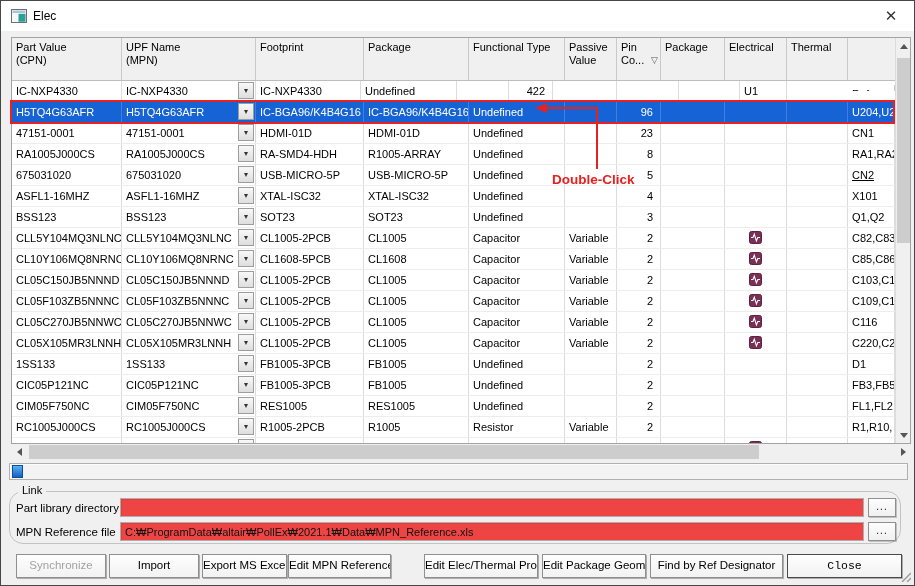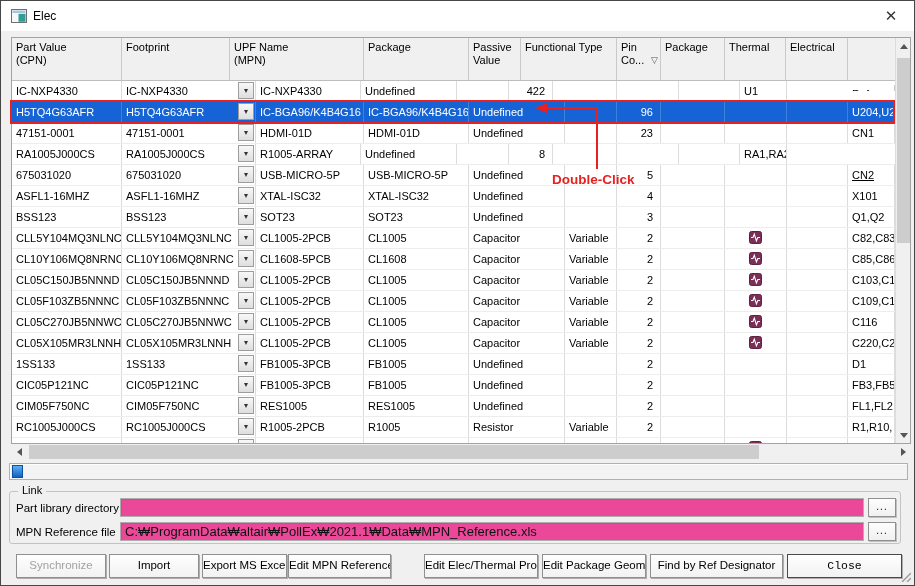--- a/index.html
+++ b/index.html
@@ -34,24 +34,24 @@
   .tri-lf{width:0;height:0;border-top:4px solid transparent;border-bottom:4px solid transparent;border-right:5px solid #555;margin:4px auto 0;}
   .tri-rt{width:0;height:0;border-top:4px solid transparent;border-bottom:4px solid transparent;border-left:5px solid #555;margin:4px auto 0;}
   
   .hscroll{position:absolute;left:10px;top:443px;width:900px;height:16px;background:#f0f0f0;}
   .harr{position:absolute;top:0;width:16px;height:16px;}
   .hthumb{position:absolute;left:18px;top:1px;width:730px;height:14px;background:#cdcdcd;}
   
   .slider{position:absolute;left:8px;top:462px;width:899px;height:17px;background:#f3f3f3;border:1px solid #b0b0b0;box-sizing:border-box;box-shadow:inset 1px 1px 0 #fdfdfd;}
   .sliderthumb{position:absolute;left:2px;top:1px;width:11px;height:13px;background:linear-gradient(#5cb0f2,#1160c4);border:1px solid #0d4f9e;box-sizing:border-box;}
   
-  .group{position:absolute;left:8px;top:490px;width:892px;height:53px;border:1px solid #c3c3c3;border-radius:3px;box-sizing:border-box;}
+  .group{position:absolute;left:8px;top:490px;width:892px;height:53px;border:1px solid #c3c3c3;border-radius:14px;box-sizing:border-box;}
   .legend{position:absolute;left:8px;top:-8px;background:#f0f0f0;padding:0 4px;font-size:11px;color:#000;}
   .flabel{position:absolute;left:6px;font-size:11.5px;color:#000;}
-  .linput{position:absolute;left:110px;width:744px;height:19px;background:#ec4899;border:1px solid #aeaeae;box-shadow:inset 1px 1px 1px rgba(0,0,0,0.07);font-size:13px;padding:0 4px;box-sizing:border-box;color:#111;font-family:"Liberation Sans","DejaVu Sans",sans-serif;}
+  .linput{position:absolute;left:110px;width:744px;height:19px;background:#ef4444;border:1px solid #aeaeae;box-shadow:inset 1px 1px 1px rgba(0,0,0,0.07);font-size:11px;padding:0 4px;box-sizing:border-box;color:#111;font-family:"Liberation Sans","DejaVu Sans",sans-serif;}
   .browse{position:absolute;left:858px;width:28px;height:19px;background:linear-gradient(#fdfdfd,#f0f0f0);border:1px solid #8f8f8f;box-shadow:1px 1px 0 rgba(0,0,0,0.2);box-sizing:border-box;font-size:10px;text-align:center;line-height:15px;color:#111;letter-spacing:1px;}
   
   .btn{position:absolute;top:553px;height:24px;background:linear-gradient(#fefefe,#f2f2f2);border:1px solid #8f8f8f;box-shadow:1px 1px 0 rgba(0,0,0,0.28);box-sizing:border-box;font-size:11.5px;color:#000;text-align:center;line-height:21px;white-space:nowrap;overflow:hidden;}
   .btn.disabled{color:#a2a2a2;}
   .btn.default{border-color:#4a4a4a;font-family:Liberation Mono, monospace;}
   
   .sel-outline{position:absolute;left:9px;top:99px;width:885px;height:24px;border:2px solid #e8201f;box-sizing:border-box;pointer-events:none;z-index:6;}
   .arr-h{position:absolute;left:546px;top:106px;width:51px;height:2px;background:#e8201f;z-index:6;}
   .arr-head{position:absolute;left:534px;top:102px;width:0;height:0;border-top:5px solid transparent;border-bottom:5px solid transparent;border-right:12px solid #e8201f;z-index:6;}
   .arr-v{position:absolute;left:595px;top:106px;width:2px;height:62px;background:#e8201f;z-index:6;}
@@ -73,50 +73,50 @@
     <span class="titletext">Elec</span>
     <span class="closex">✕</span>
   </div>
 
   <div class="grid">
     <div class="hrow" id="thead">
         <div class="hcell" style="width: 110px;">
           <span class="hlabel">Part Value
 (CPN)</span>
         </div>
-        <div class="hcell" style="width: 108px;">
-          <span class="hlabel">Footprint</span>
-        </div>
         <div class="hcell" style="width: 134px;">
           <span class="hlabel">UPF Name
 (MPN)</span>
         </div>
+        <div class="hcell" style="width: 108px;">
+          <span class="hlabel">Footprint</span>
+        </div>
         <div class="hcell" style="width: 105px;">
           <span class="hlabel">Package</span>
+        </div>
+        <div class="hcell" style="width: 96px;">
+          <span class="hlabel">Functional Type</span>
         </div>
         <div class="hcell" style="width: 52px;">
           <span class="hlabel">Passive
 Value</span>
-        </div>
-        <div class="hcell" style="width: 96px;">
-          <span class="hlabel">Functional Type</span>
         </div>
         <div class="hcell" style="width: 44px;">
           <span class="hlabel">Pin
 Co...</span>
           <span class="hsort">▽</span>
         </div>
         <div class="hcell" style="width: 64px;">
           <span class="hlabel">Package</span>
         </div>
+        <div class="hcell" style="width: 62px;">
+          <span class="hlabel">Electrical</span>
+        </div>
         <div class="hcell" style="width: 61px;">
           <span class="hlabel">Thermal</span>
-        </div>
-        <div class="hcell" style="width: 62px;">
-          <span class="hlabel">Electrical</span>
         </div>
         <div class="hcell" style="width: 47px; margin-top: 47px;">
           <span class="hlabel">Referen</span>
         </div>
       </div>
     <div class="tbody" id="tbody">
         <div class="trow">
           <div class="cell" style="width: 110px;">IC-NXP4330</div>
           <div class="cell mpncell" style="width: 134px;"><span>IC-NXP4330</span><div class="combo">▾</div></div>
           <div class="cell" style="width: 105px;">IC-NXP4330</div>
@@ -150,20 +150,21 @@
           <div class="cell" style="width: 52px;"></div>
           <div class="cell num" style="width: 44px;">23</div>
           <div class="cell" style="width: 64px;"></div>
           <div class="cell" style="width: 62px;"></div>
           <div class="cell" style="width: 61px;"></div>
           <div class="cell" style="width: 47px;">CN1</div>
         </div>
         <div class="trow">
           <div class="cell" style="width: 110px;">RA1005J000CS</div>
           <div class="cell mpncell" style="width: 134px;"><span>RA1005J000CS</span><div class="combo">▾</div></div>
+          <div class="cell" style="width: 108px;">RA-SMD4-HDH</div>
           <div class="cell" style="width: 105px;">R1005-ARRAY</div>
           <div class="cell" style="width: 96px;">Undefined</div>
           <div class="cell" style="width: 52px;"></div>
           <div class="cell num" style="width: 44px;">8</div>
           <div class="cell" style="width: 64px;"></div>
           <div class="cell" style="width: 62px;"></div>
           <div class="cell" style="width: 61px;"></div>
           <div class="cell" style="width: 47px;">RA1,RA2</div>
         </div>
         <div class="trow">

